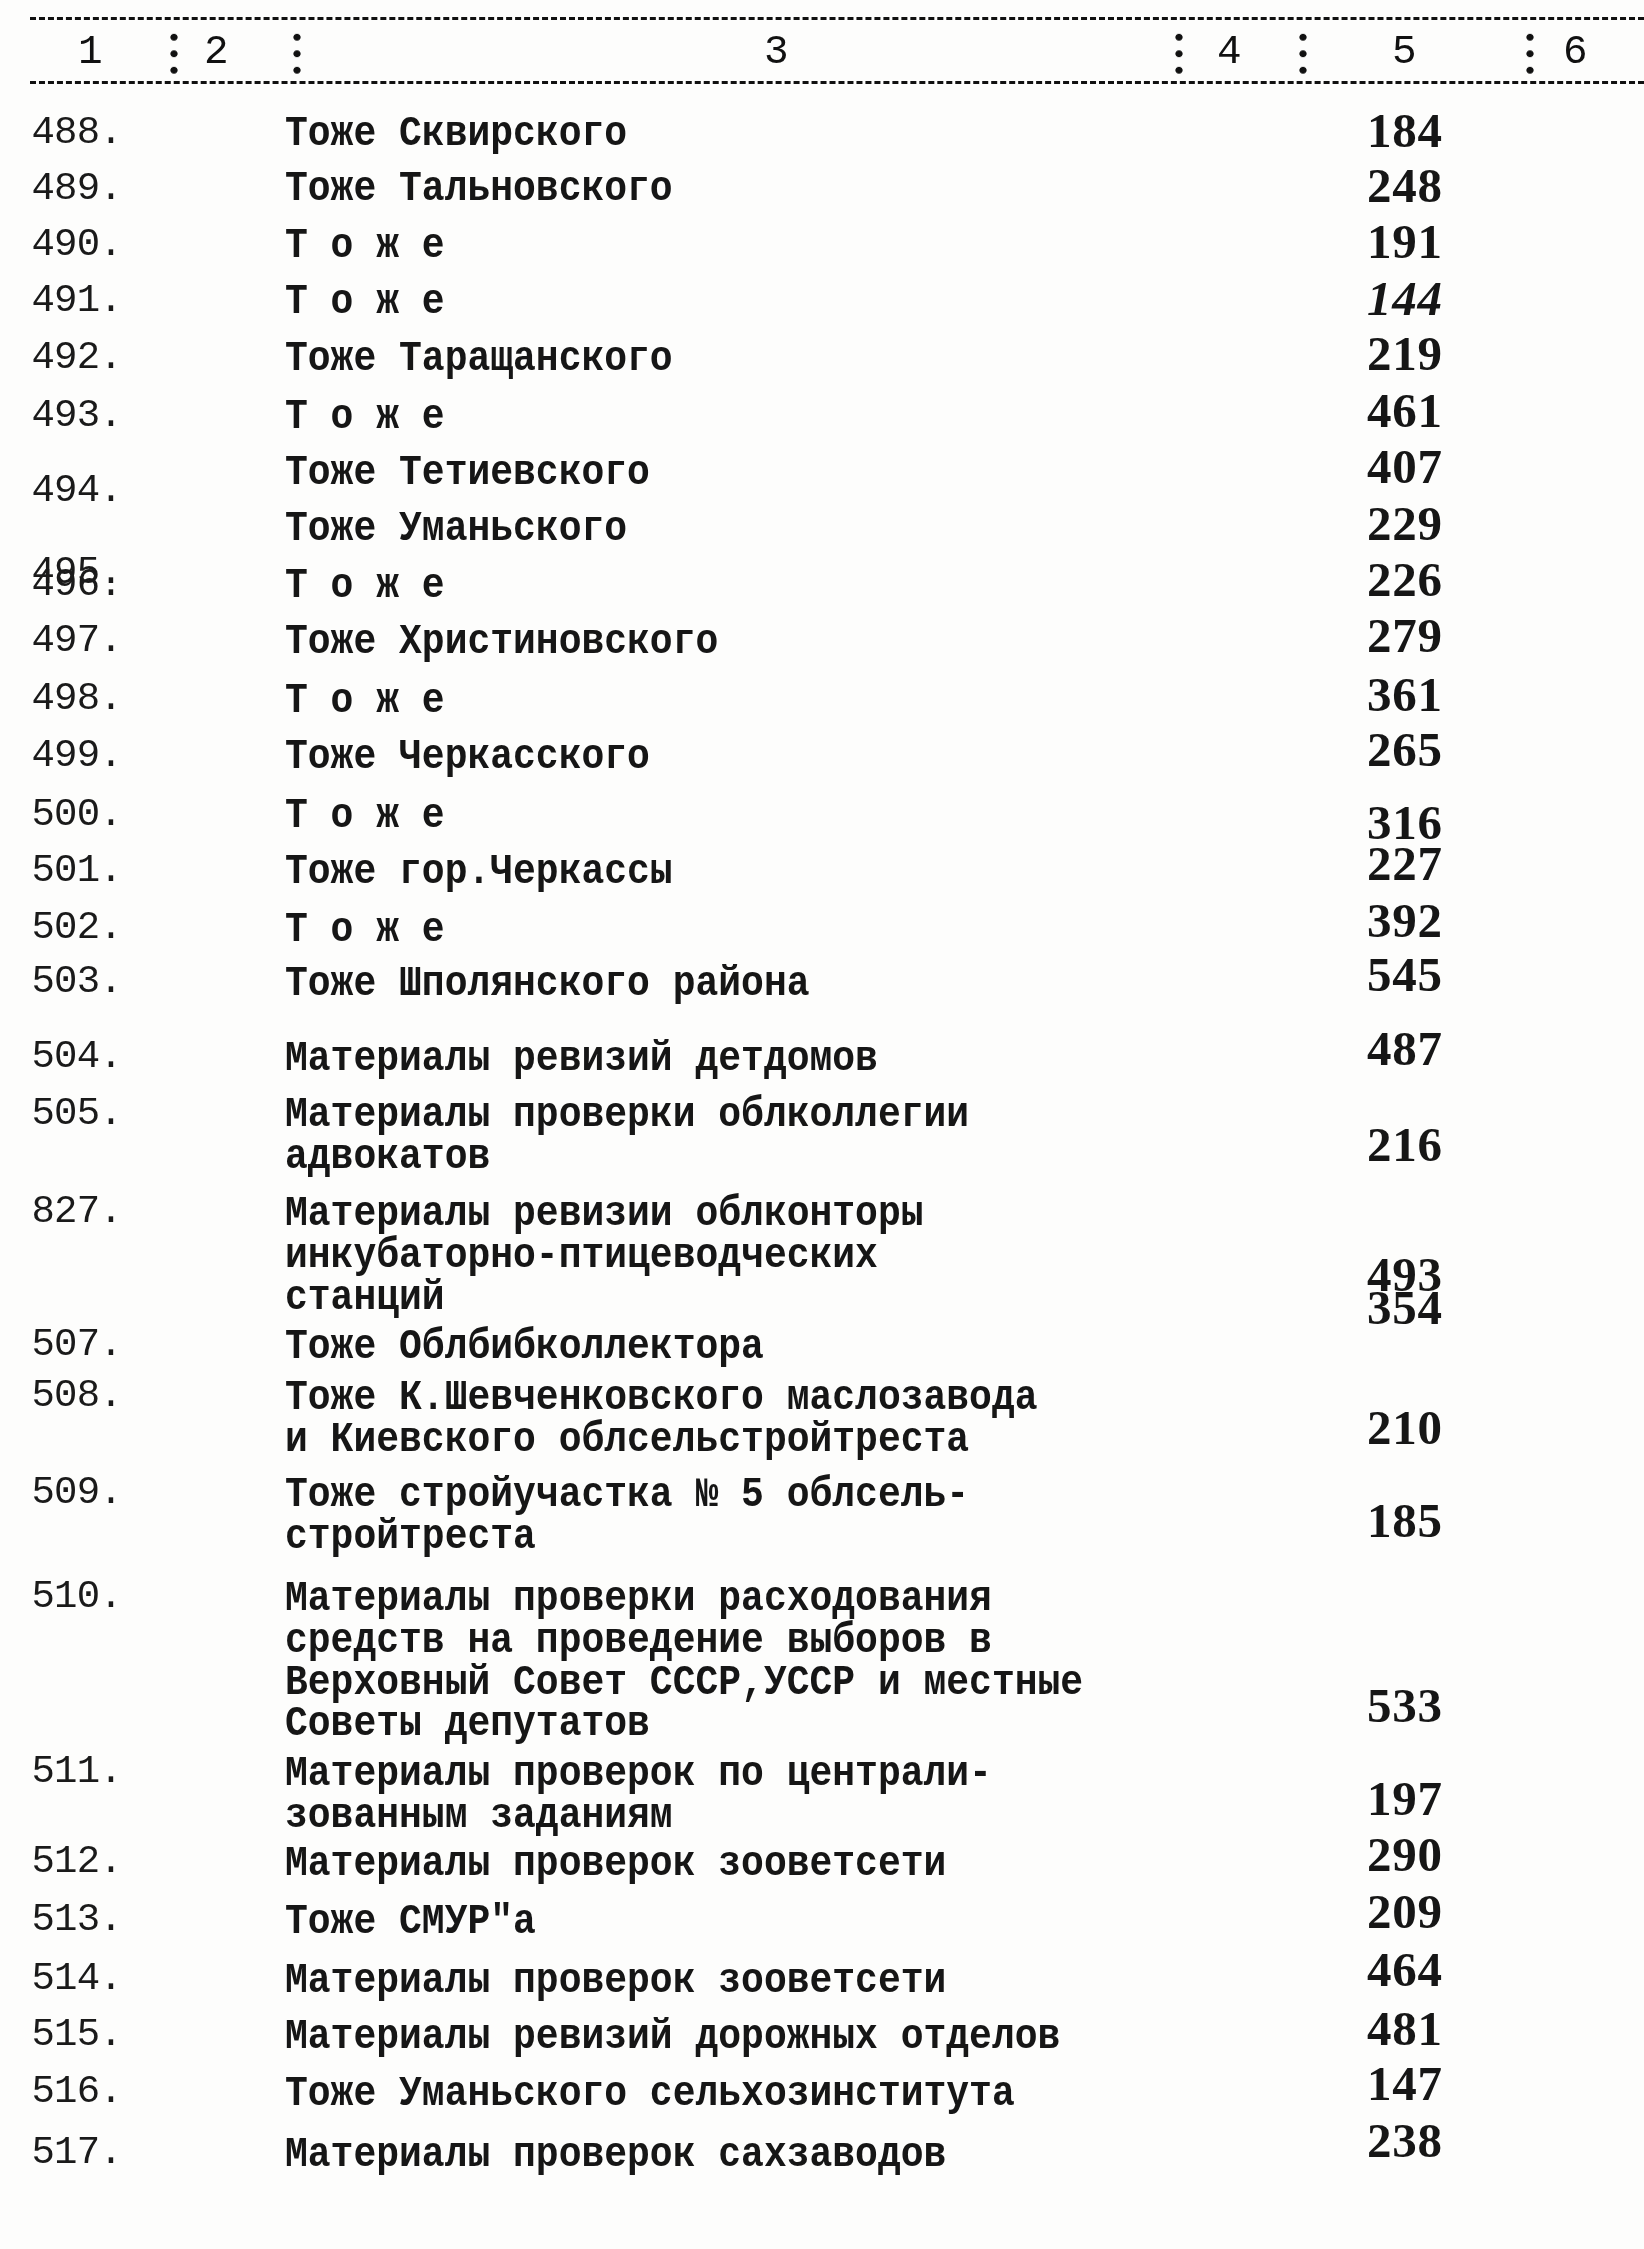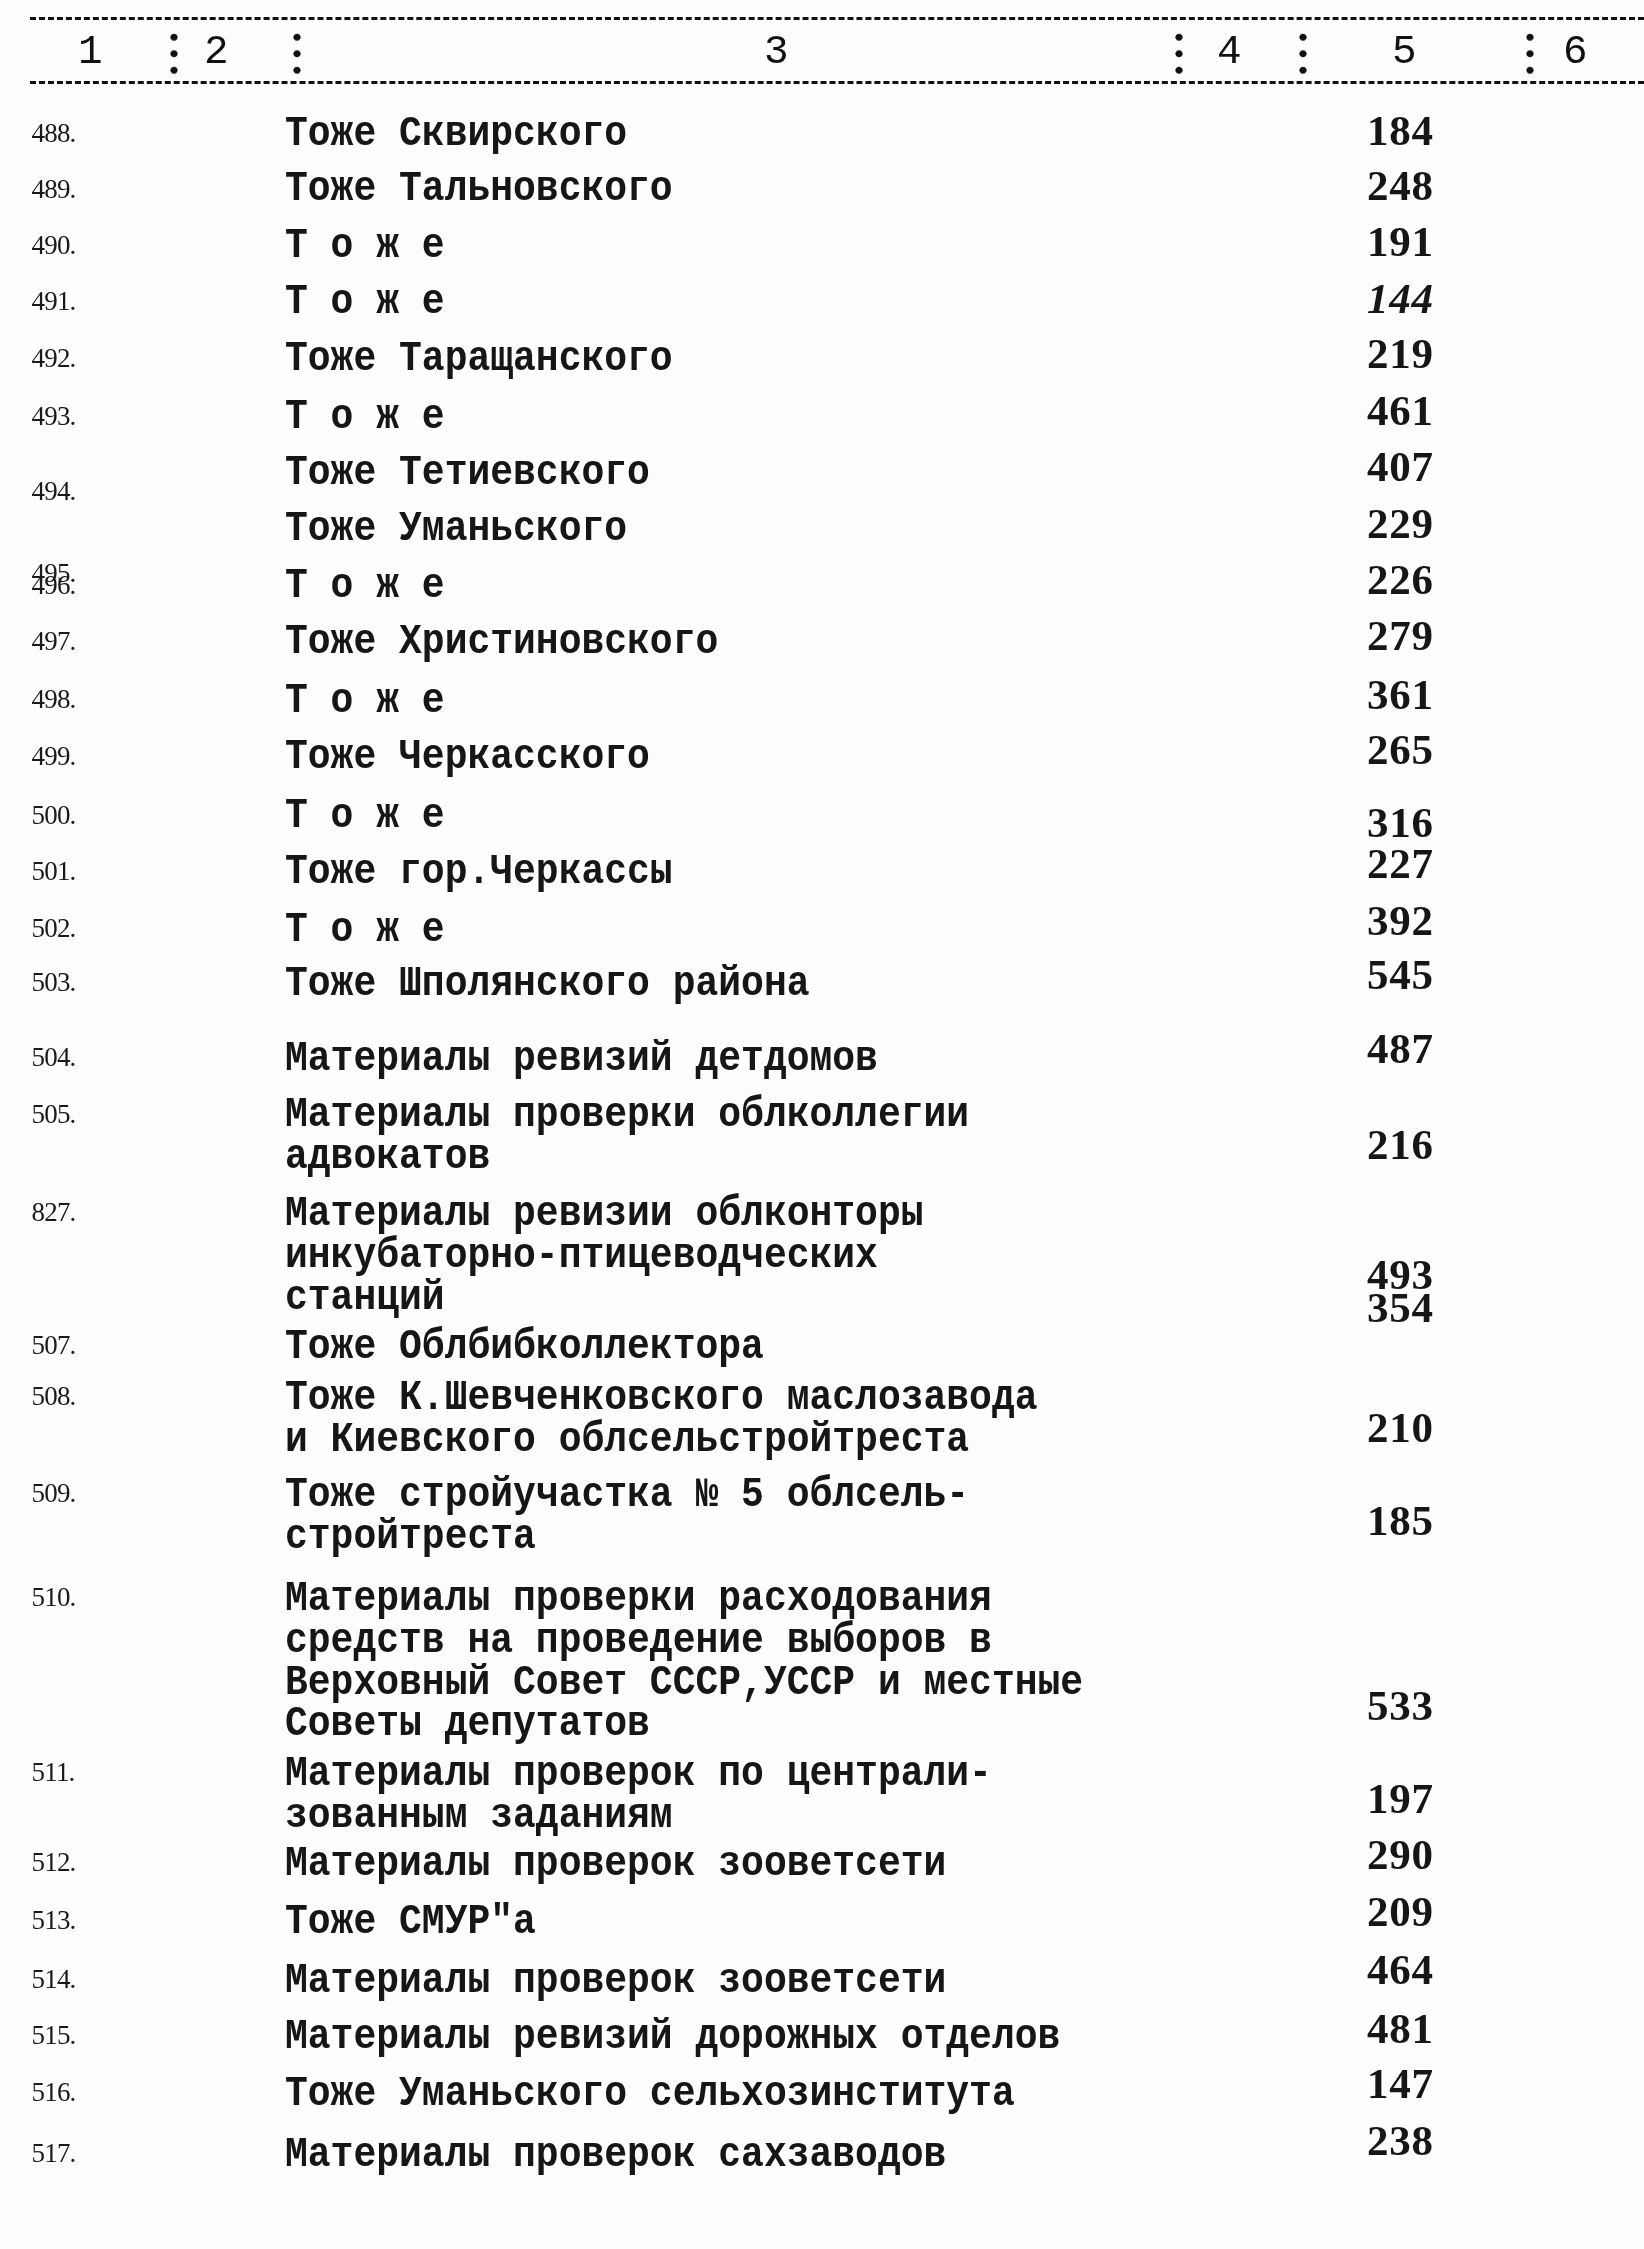--- a/index.html
+++ b/index.html
@@ -2,24 +2,24 @@
 <html style="font-size:12px"><head>
 <meta charset="utf-8">
 <style>
   html, body { margin:0; padding:0; background:#ffffff; }
   body { width:1644px; height:2250px; position:relative; overflow:hidden; color:#1a1a1a; }
   .page { position:absolute; left:0; top:0; width:1644px; height:2250px; background:#fdfdfc; }
   .rule { position:absolute; left:30px; right:0; height:0; border-top:3.8px dashed #111; }
   .hdr { position:absolute; top:30px; font-family:"Liberation Mono", monospace; font-size:41px; line-height:45px; color:#111; }
   .sep { position:absolute; top:28.5px; width:7.5px; height:50px;
          background: radial-gradient(circle, #111 3px, transparent 3.8px) 0 0/7.5px 16.5px repeat-y; }
-  .num { position:absolute; left:31.5px; font-family:Liberation Serif, serif; font-size:27px; line-height:39px; color:#1a1a1a; letter-spacing:-0.8px; }
+  .num { position:absolute; left:31.5px; font-family:Liberation Mono, monospace; font-size:39px; line-height:39px; color:#1a1a1a; letter-spacing:-0.8px; }
   .txt { position:absolute; left:285px; font-family:"Liberation Mono", monospace; font-weight:bold; font-size:38px; line-height:38px; color:#161616; transform:scaleY(1.1); transform-origin:left top; white-space:pre; }
   .txt .ln { display:block; }
-  .val { position:absolute; left:1367px; font-family:"Liberation Serif", serif; font-size:43px; line-height:41px; color:#161616; font-weight:bold; letter-spacing:0.8px; }
+  .val { position:absolute; left:1367px; font-family:"Liberation Serif", serif; font-size:49px; line-height:41px; color:#161616; font-weight:bold; letter-spacing:0.8px; }
 </style>
 </head>
 <body>
 
 <div class="page">
 
   <div class="rule" style="top:16.5px;"></div>
   <div class="rule" style="top:81px;"></div>
 
   <span class="hdr" style="left:78px;">1</span>

